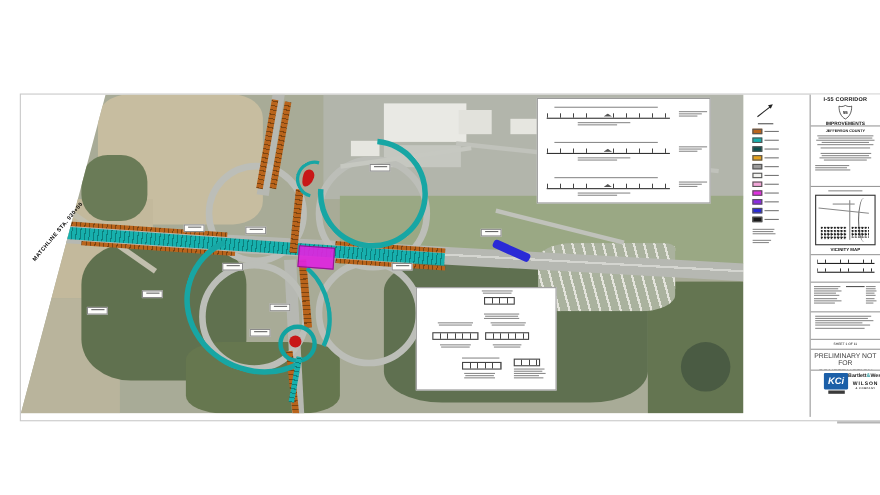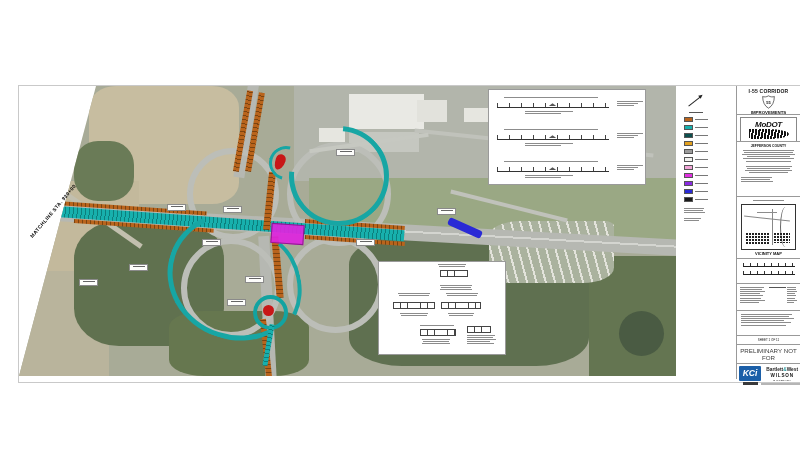--- a/index.html
+++ b/index.html
@@ -351,26 +351,20 @@
     <section style="height:28px;">
       <div class="t1">I-55 CORRIDOR</div>
       <div class="shield">
         <svg viewBox="0 0 20 21">
             <path d="M10 1 C13 3 17 3 19 2 C19 10 16 17 10 20 C4 17 1 10 1 2 C3 3 7 3 10 1 Z" fill="#fff" stroke="#222" stroke-width="1"></path>
           </svg>
         <span>55</span>
       </div>
       <div class="t2">IMPROVEMENTS</div>
     </section>
-    <section style="height:26px;">
-      <div class="modotbox">
-        <div class="modot">MoDOT</div>
-        <div class="swoosh"></div>
-      </div>
-    </section>
     <section style="height:54px;">
       <div class="county">JEFFERSON COUNTY</div>
       <div class="micro center" style="width:56px;margin:0 auto;">
           <i style="width: 92%;"></i>
           <i style="width: 86%;"></i>
           <i style="width: 95%;"></i>
           <i style="width: 78%;"></i>
           <i style="width: 90%;"></i>
           <i style="width: 82%;"></i>
         </div>
@@ -443,21 +437,21 @@
     </section>
     <section style="height:8px;">
       <div class="sheetline">SHEET 1 OF 11</div>
     </section>
     <section style="height:18px;">
       <div class="status">
         <div>PRELIMINARY NOT</div>
         <div>FOR CONSTRUCTION</div>
       </div>
     </section>
-    <section style="height:23px;border-bottom:none;">
+    <section style="height:23px;border-bottom:none;margin-left:10px;">
       <div class="logos">
         <div>
           <div class="kci">KCi</div>
           <div class="kcibar"></div>
         </div>
         <div class="bw">
           <div><span>Bartlett</span><span class="amp">&amp;</span><span>West</span></div>
           <div class="wilson">WILSON</div>
           <div class="wtag">&amp; COMPANY</div>
         </div>

